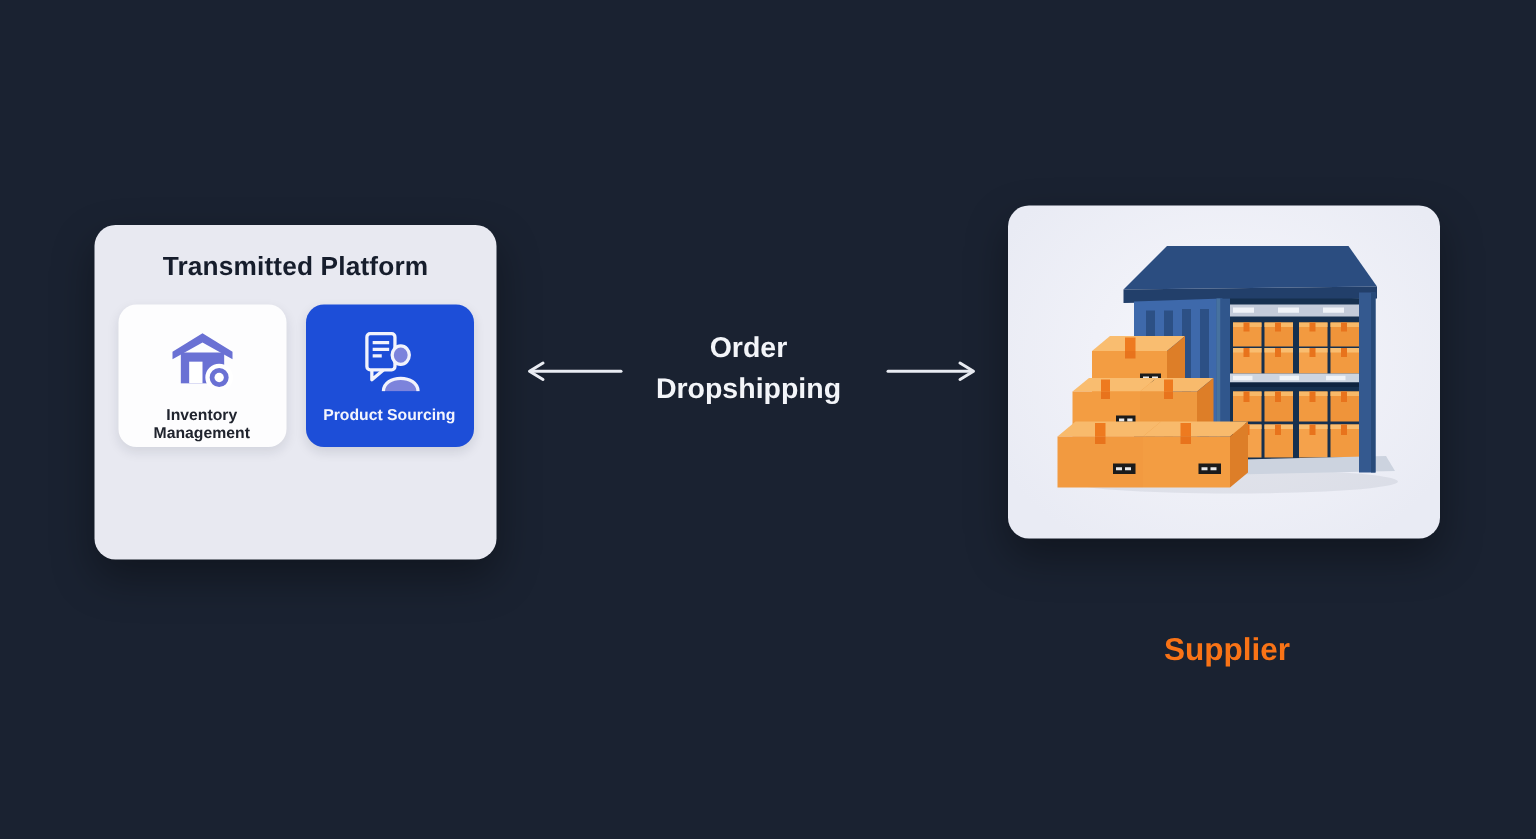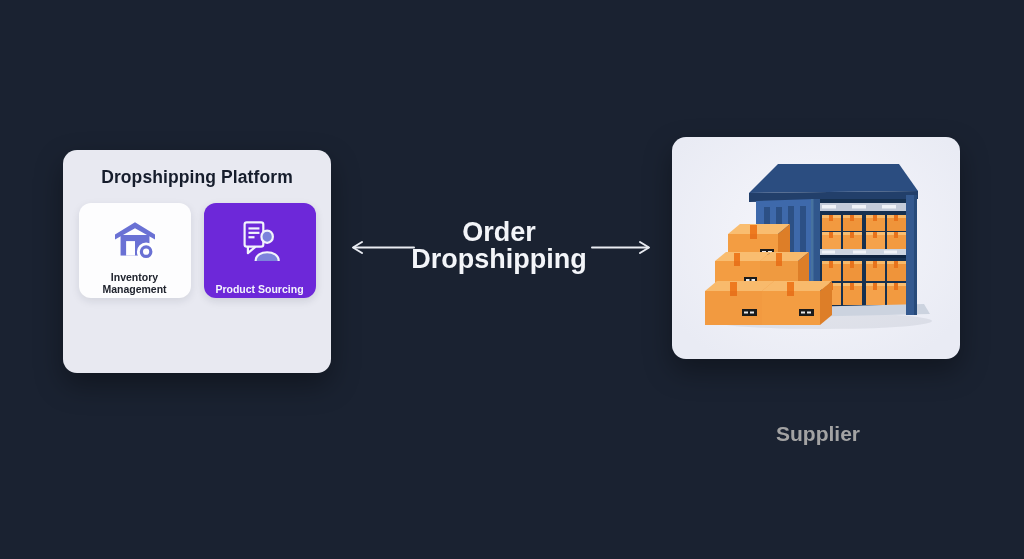--- a/index.html
+++ b/index.html
@@ -19,56 +19,56 @@
   .platform-title{
     margin-top:17px;text-align:center;
     font-size:17.5px;font-weight:700;color:#161d2c;letter-spacing:.1px;
   }
   .tiles{display:flex;gap:13px;justify-content:center;margin-top:15px;}
   .tile{
     width:112px;height:95px;border-radius:12px;
     display:flex;flex-direction:column;align-items:center;justify-content:flex-start;
   }
   .tile-inventory{background:#fdfdfe;box-shadow:0 3px 8px rgba(20,25,50,.10);}
-  .tile-sourcing{background:#6d28d9;box-shadow:0 3px 8px rgba(20,25,50,.12);gap:12px;}
+  .tile-sourcing{background:#1d4ed8;box-shadow:0 3px 8px rgba(20,25,50,.12);}
   .tile .icon-wrap{height:62px;display:flex;align-items:center;justify-content:center;margin-top:6px;}
   .tile-label{font-size:10.5px;font-weight:600;text-align:center;line-height:12px;}
   .tile-inventory .tile-label{color:#20242e;}
   .tile-sourcing .tile-label{color:#f4f5fd;}
 
   
   .order-label{
     position:absolute;left:399px;top:219px;width:200px;
-    text-align:center;color:#f3f5f9;font-size:27px;font-weight:700;line-height:27px;
+    text-align:center;color:#f3f5f9;font-size:19px;font-weight:700;line-height:27px;
   }
   .arrow{position:absolute;top:240px;}
   .arrow-left{left:349px;}
   .arrow-right{left:590px;}
 
   
   .supplier-card{
     position:absolute;left:672px;top:137px;width:288px;height:222px;
     border-radius:14px;
     background:radial-gradient(ellipse at 50% 45%, #f7f7fc 0%, #e9ebf4 85%);
     box-shadow:0 12px 28px rgba(0,0,0,.35);
     overflow:hidden;
   }
   .supplier-card svg{position:absolute;left:0;top:0;}
   .supplier-label{
     position:absolute;left:741px;top:422px;width:154px;
-    text-align:center;color:#a3a3a3;font-size:21px;font-weight:700;
+    text-align:center;color:#f97316;font-size:21px;font-weight:700;
   }
 </style>
 </head>
 <body>
 
 <div class="canvas">
 
   <div class="platform-card">
-    <div class="platform-title">Dropshipping Platform</div>
+    <div class="platform-title">Transmitted Platform</div>
     <div class="tiles">
 
       <div class="tile tile-inventory">
         <div class="icon-wrap">
           <svg width="46" height="40" viewBox="0 0 40 36" aria-hidden="true">
             <polygon points="20,2 38,13 38,17.5 20,7.5 2,17.5 2,13" fill="#6a71d4"></polygon>
             <rect x="7" y="13.5" width="26" height="18.5" fill="#6a71d4"></rect>
             <rect x="12" y="19" width="8" height="13" fill="#ffffff"></rect>
             <circle cx="30" cy="28.5" r="7" fill="#6a71d4" stroke="#ffffff" stroke-width="2.6"></circle>
             <circle cx="30" cy="28.5" r="2.8" fill="#ffffff"></circle>

